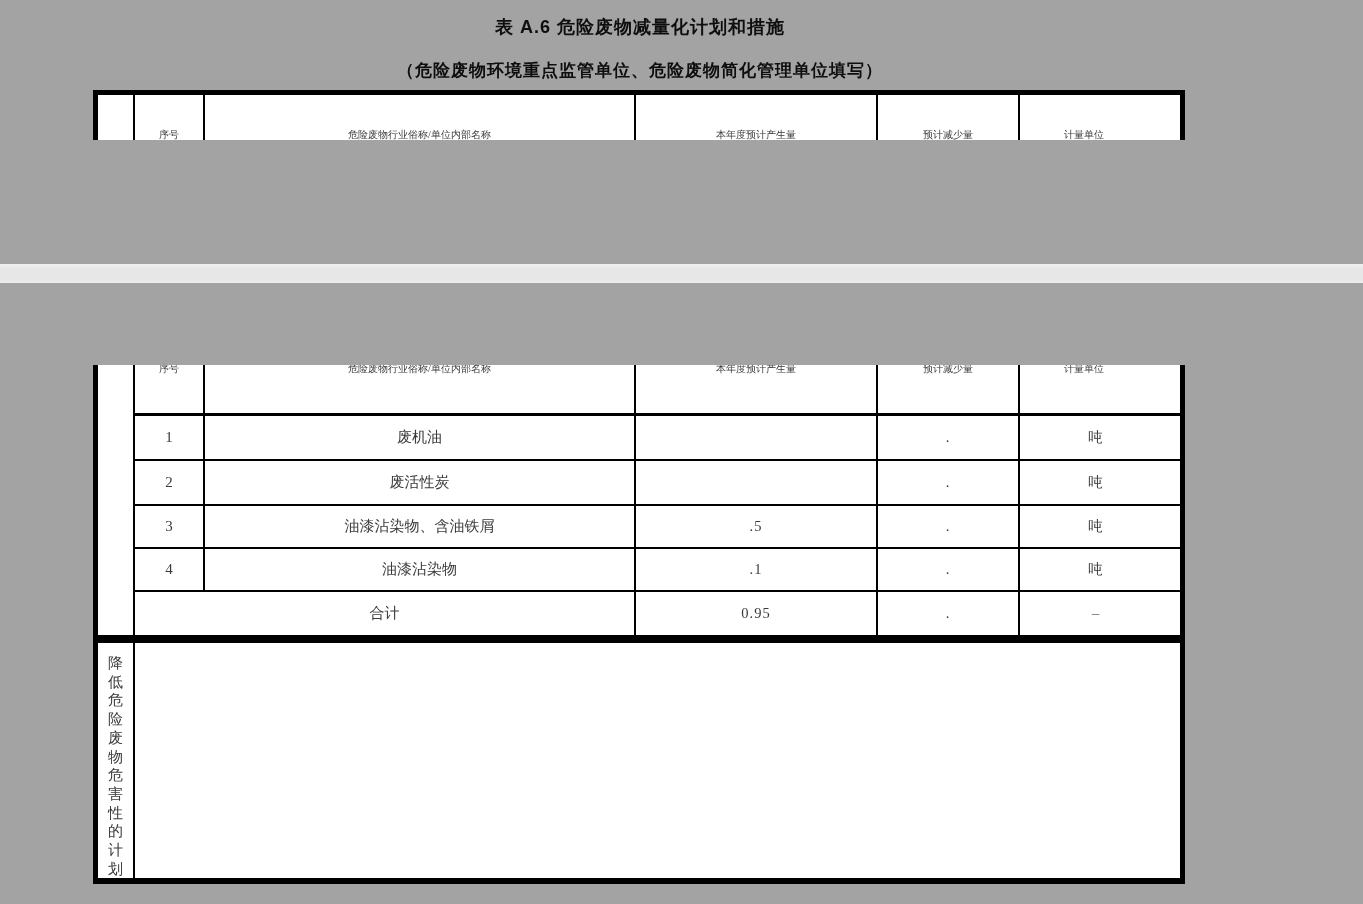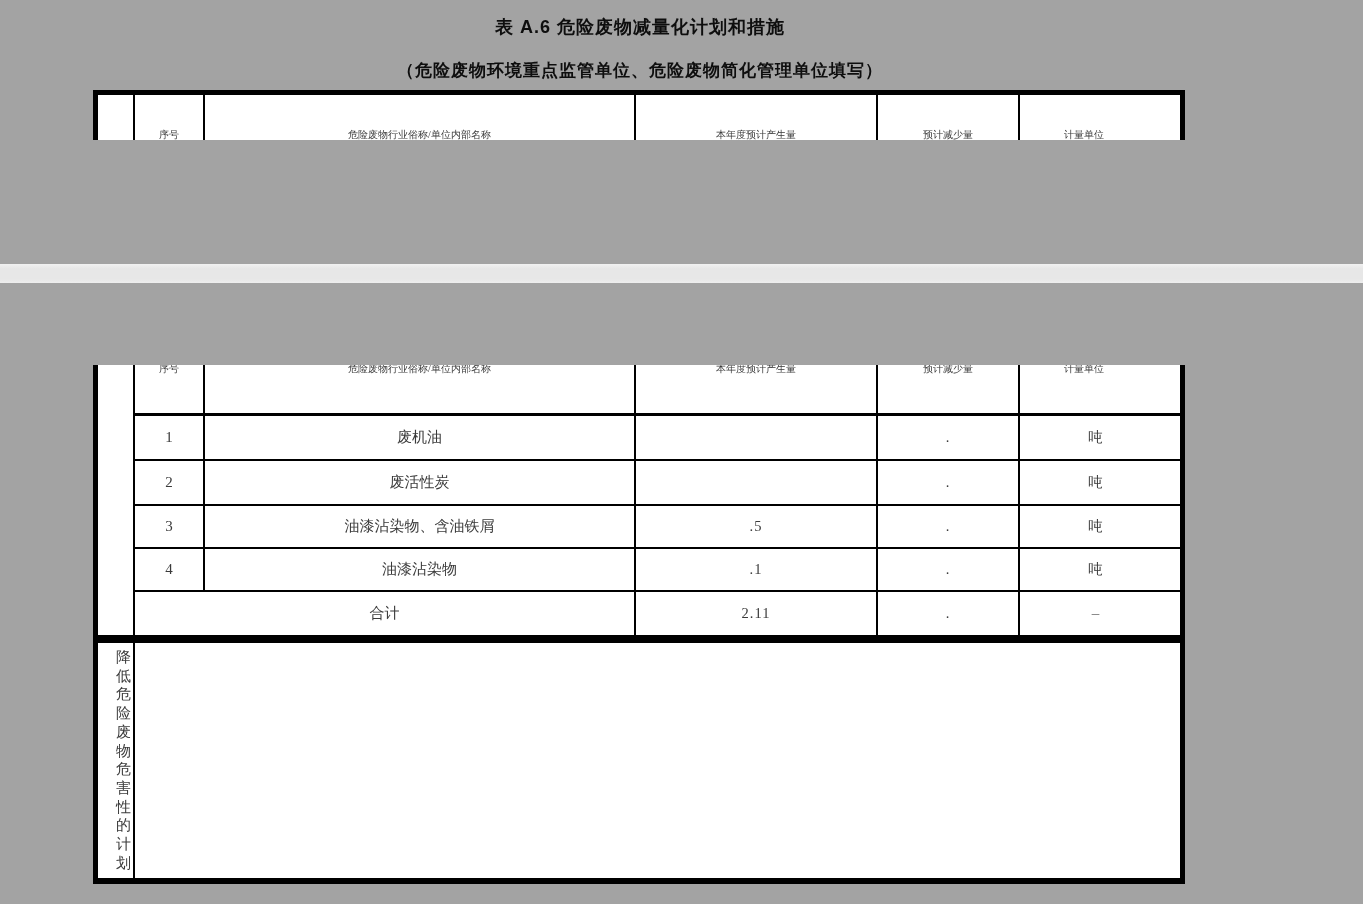--- a/index.html
+++ b/index.html
@@ -66,21 +66,21 @@
   .frag-bottom .hdrcell { top:0; height:46px; }
   .frag-bottom .hdrcell span { top:-6px; }
 
   
   .label-cell { position:absolute; left:0; width:35px; display:flex; justify-content:center; }
   .label-text {
     width:17px; font-size:15px; line-height:18px; word-break:break-all;
     text-align:center; color:#3a3a3a;
   }
   .label-upper { top:6px; }
-  .label-lower { top:283px;margin-left:8px; }
+  .label-lower { top:289px; }
   .label-lower .label-text { line-height:18.7px; }
 </style>
 </head>
 <body>
 
 <div class="canvas">
 
   <div class="doc-title">表 A.6 危险废物减量化计划和措施</div>
   <div class="doc-subtitle">（危险废物环境重点监管单位、危险废物简化管理单位填写）</div>
 
@@ -164,21 +164,21 @@
       <div class="cell col-reduction num" style="top:141px; height:41px;">.</div>
       <div class="cell col-unit unit" style="top:141px; height:41px;">吨</div>
 
       <div class="cell col-index" style="top:184px; height:41px;">4</div>
       <div class="cell col-name" style="top:184px; height:41px;">油漆沾染物</div>
       <div class="cell col-annual num" style="top:184px; height:41px;">.1</div>
       <div class="cell col-reduction num" style="top:184px; height:41px;">.</div>
       <div class="cell col-unit unit" style="top:184px; height:41px;">吨</div>
 
       <div class="cell col-merged" style="top:227px; height:43px;">合计</div>
-      <div class="cell col-annual num" style="top:227px; height:43px;">2.11</div>
+      <div class="cell col-annual num" style="top:227px; height:43px;">0.95</div>
       <div class="cell col-reduction num" style="top:227px; height:43px;">.</div>
       <div class="cell col-unit dash" style="top:227px; height:43px;">–</div>
 
       <div class="label-cell label-lower">
         <div class="label-text">降低危险废物危害性的计划</div>
       </div>
 
       <div class="cell" style="left:37px; width:1045px; top:278px; height:235px;"></div>
 
     </div>

